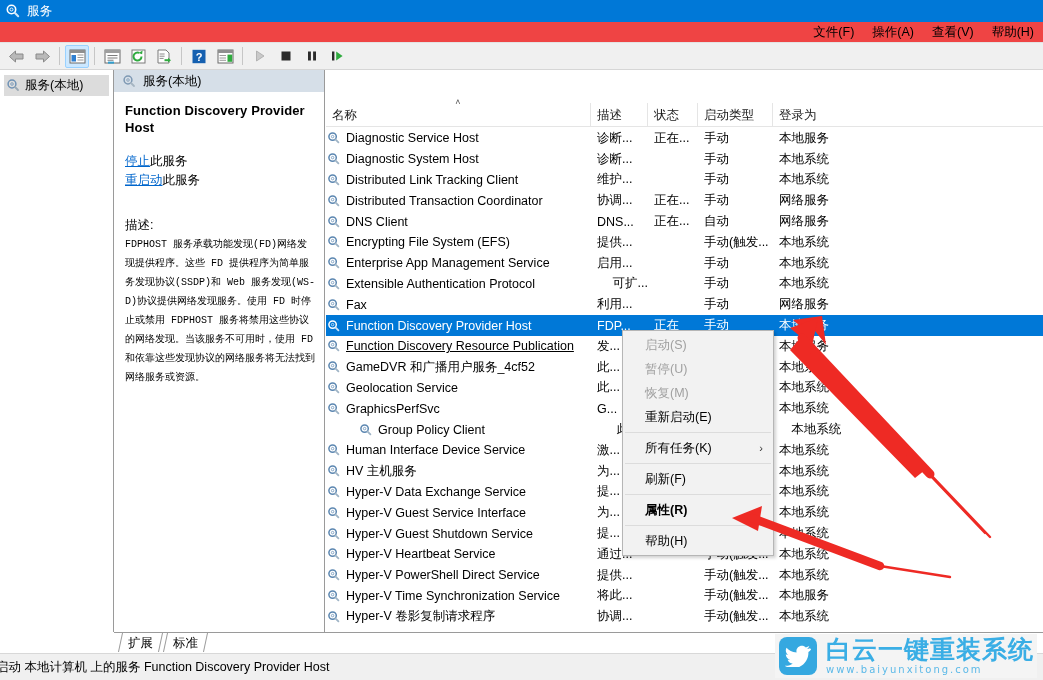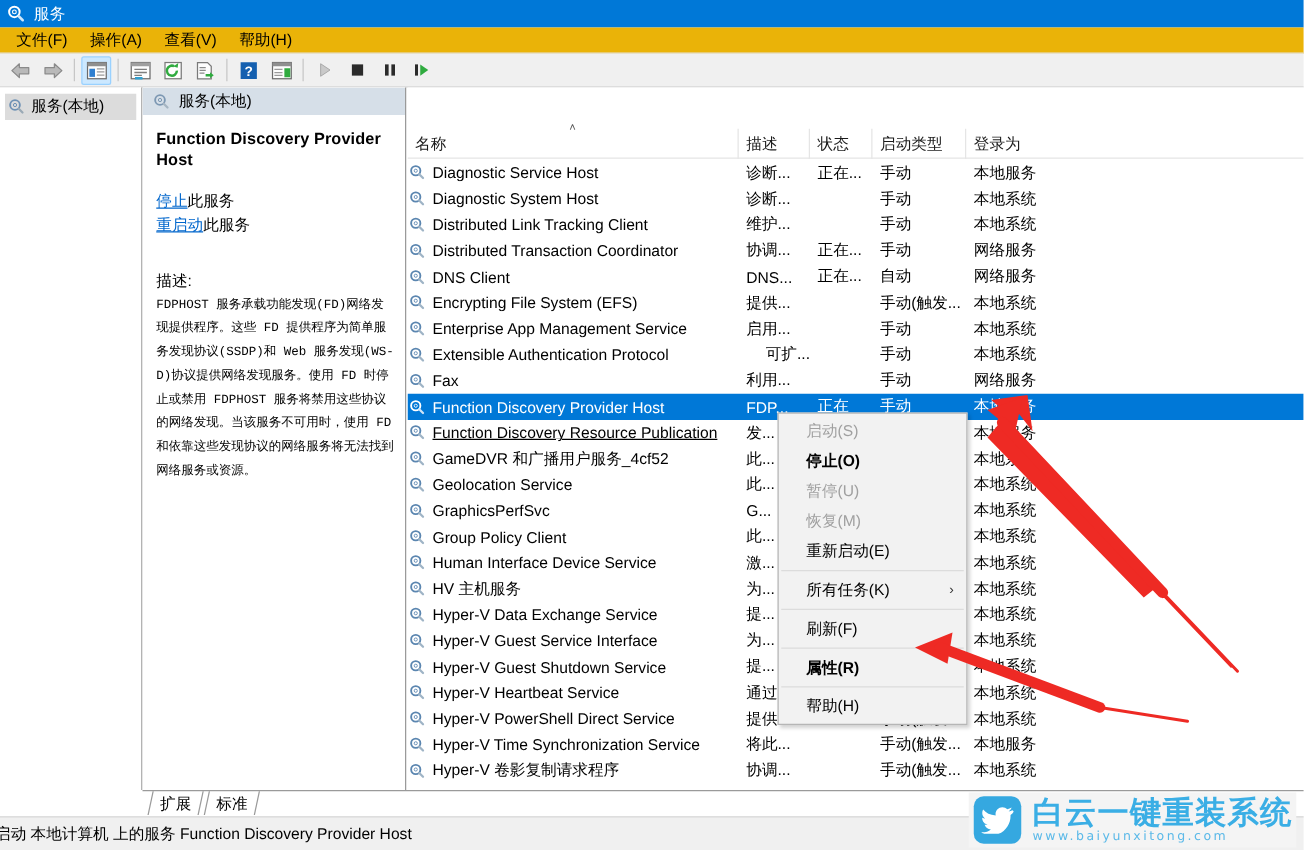--- a/index.html
+++ b/index.html
@@ -23,22 +23,22 @@
   }
   .titlebar .tb-icon {
     width: 16px; height: 16px; margin-left: 5px; margin-right: 6px;
     position: relative;
   }
   .titlebar .tb-title { font-size: 12.5px; letter-spacing: .3px; }
 
   
   .menubar {
     position: absolute; left: 0; top: 22px; width: 1043px; height: 21px;
-    background: #eab308; border-bottom: 1px solid #e3e3e3;
-    display: flex; align-items: center; padding-left: 4px;
+    background: #ef4444; border-bottom: 1px solid #e3e3e3;
+    display: flex; align-items: center; padding-left: 4px; justify-content: flex-end;
   }
   .menubar .mi {
     padding: 2px 9px; font-size: 12.5px; color: #000; cursor: default;
     white-space: nowrap;
   }
 
   
   .toolbar {
     position: absolute; left: 0; top: 43px; width: 1043px; height: 27px;
     background: #f0f0f0; border-bottom: 1px solid #d6d6d6;
@@ -542,21 +542,21 @@
                 <path d="M8.4 8.4 l3 3" stroke="#9fb4c6" stroke-width="1.8" stroke-linecap="round"></path>
               </svg></span>
             <span>GraphicsPerfSvc</span>
           </div>
           <div class="cell" style="width: 57px;">G...</div>
           <div class="cell" style="width: 50px;"></div>
           <div class="cell" style="width: 75px;"></div>
           <div class="cell" style="width: 270px;">本地系统</div>
         </div>
         <div class="row">
-          <div class="cell name" style="width: 265px;">
+          <div class="cell name" style="width: 265px; margin-left: 32px;">
             <span class="gear"><svg width="14" height="14" viewBox="0 0 14 14">
                 <circle cx="5.6" cy="5.6" r="3.7" fill="none" stroke="#5b86b0" stroke-width="1.5"></circle>
                 <circle cx="5.6" cy="5.6" r="1.25" fill="#ffffff" stroke="#5b86b0" stroke-width=".7"></circle>
                 <path d="M8.4 8.4 l3 3" stroke="#9fb4c6" stroke-width="1.8" stroke-linecap="round"></path>
               </svg></span>
             <span>Group Policy Client</span>
           </div>
           <div class="cell" style="width: 57px;">此...</div>
           <div class="cell" style="width: 50px;"></div>
           <div class="cell" style="width: 75px;"></div>
@@ -687,23 +687,20 @@
           <div class="cell" style="width: 50px;"></div>
           <div class="cell" style="width: 75px;">手动(触发...</div>
           <div class="cell" style="width: 270px;">本地系统</div>
         </div>
       </div>
   </div>
 
   <div class="ctxmenu" id="ctxmenu">
       <div class="item disabled">
         <span>启动(S)</span>
-      </div>
-      <div class="item bold">
-        <span>停止(O)</span>
       </div>
       <div class="item disabled">
         <span>暂停(U)</span>
       </div>
       <div class="item disabled">
         <span>恢复(M)</span>
       </div>
       <div class="item">
         <span>重新启动(E)</span>
       </div>

